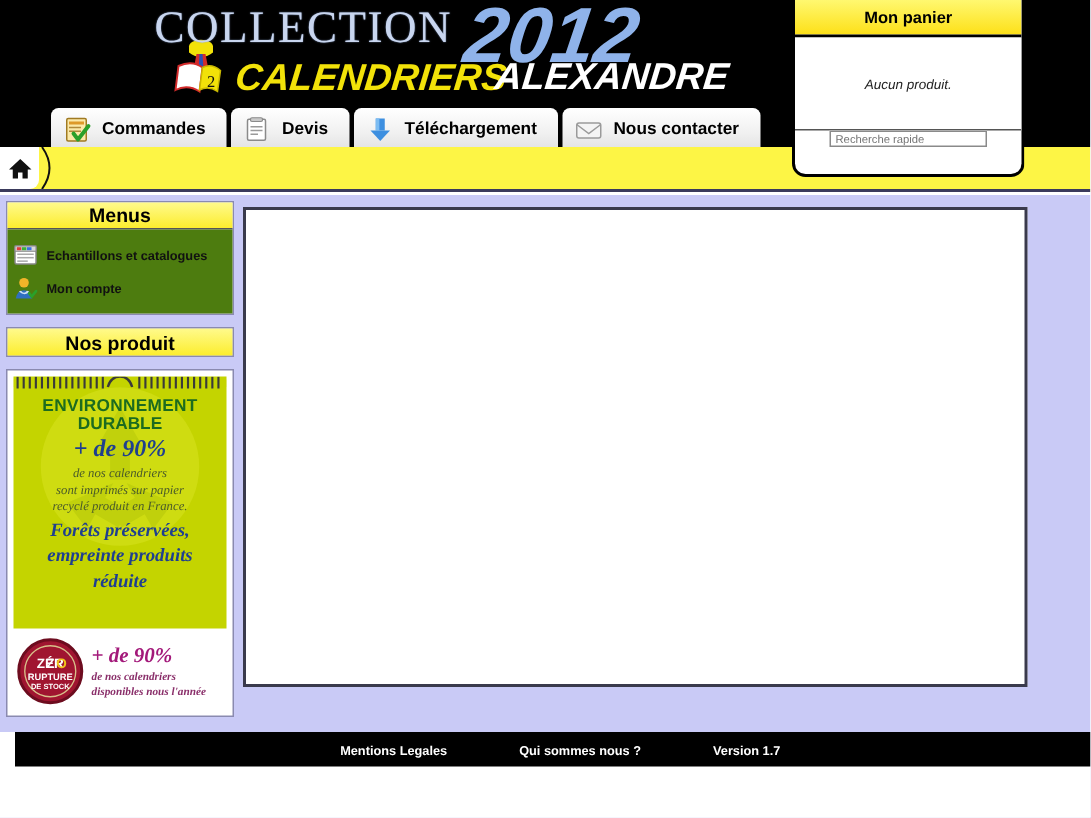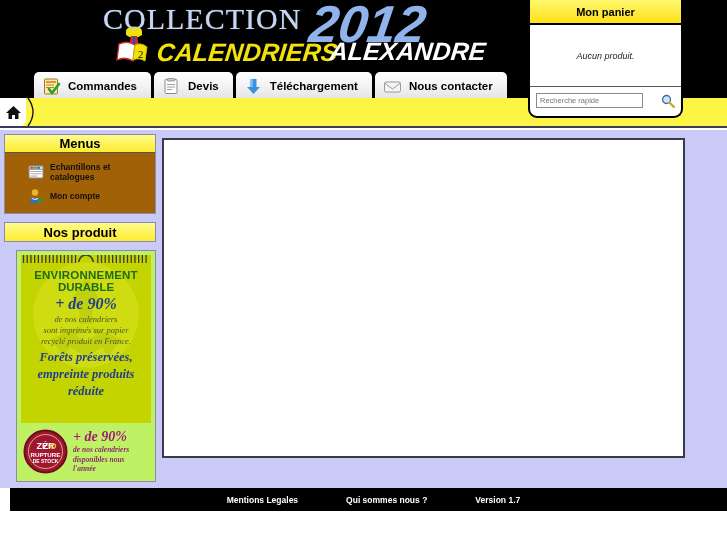--- a/index.html
+++ b/index.html
@@ -120,21 +120,21 @@
   .cart-body {
     height: 62px; background: #ffffff;
     border-bottom: 1px solid #555555;
     display: flex; align-items: center; justify-content: center;
   }
   .cart-empty {
     font-size: 9px; font-style: italic; color: #222222;
   }
   .cart-search {
     height: 27px; display: flex; align-items: center;
-    padding: 0 6px; gap: 18px;
+    padding: 0 6px; gap: 18px; flex-direction: column;
   }
   .search-input {
     flex: 1; height: 15px;
     border: 1px solid #8a8a8a;
     background: #ffffff;
     font-size: 7.5px; color: #333333;
     padding: 0 3px;
     font-family: "Liberation Sans", sans-serif;
   }
   .search-btn { width: 14px; height: 14px; cursor: pointer; flex: 0 0 14px; }
@@ -154,33 +154,32 @@
     margin-bottom: 8px;
   }
   .panel-head {
     background: linear-gradient(#fffa8c, #fced2e);
     border-bottom: 1px solid #555555;
     height: 18px;
     display: flex; align-items: center; justify-content: center;
     font-size: 13px; font-weight: bold; color: #000000;
   }
   .panel-head.standalone { border-bottom: none; }
-  .panel-body { padding: 6px 21px; background: #a16207; }
+  .panel-body { padding: 6px 2px; background: #4d7c0f; }
   .menu-item {
     display: flex; align-items: center; gap: 6px;
     padding: 3px 2px; cursor: pointer;
   }
   .menu-item .mi-icon { width: 16px; height: 16px; flex: 0 0 16px; }
   .menu-item .mi-label { font-size: 8.5px; font-weight: bold; color: #111111; }
 
   .promo-box {
     border: 1px solid #8a8ab0;
-    background: #bef264;
+    background: #ffffff;
     padding: 4px;
-    margin-left: 12px;
   }
   .promo-cal {
     position: relative;
     background: #c4d400;
     height: 168px;
     padding: 10px 6px 4px;
     text-align: center;
     overflow: hidden;
   }
   .promo-rings {

